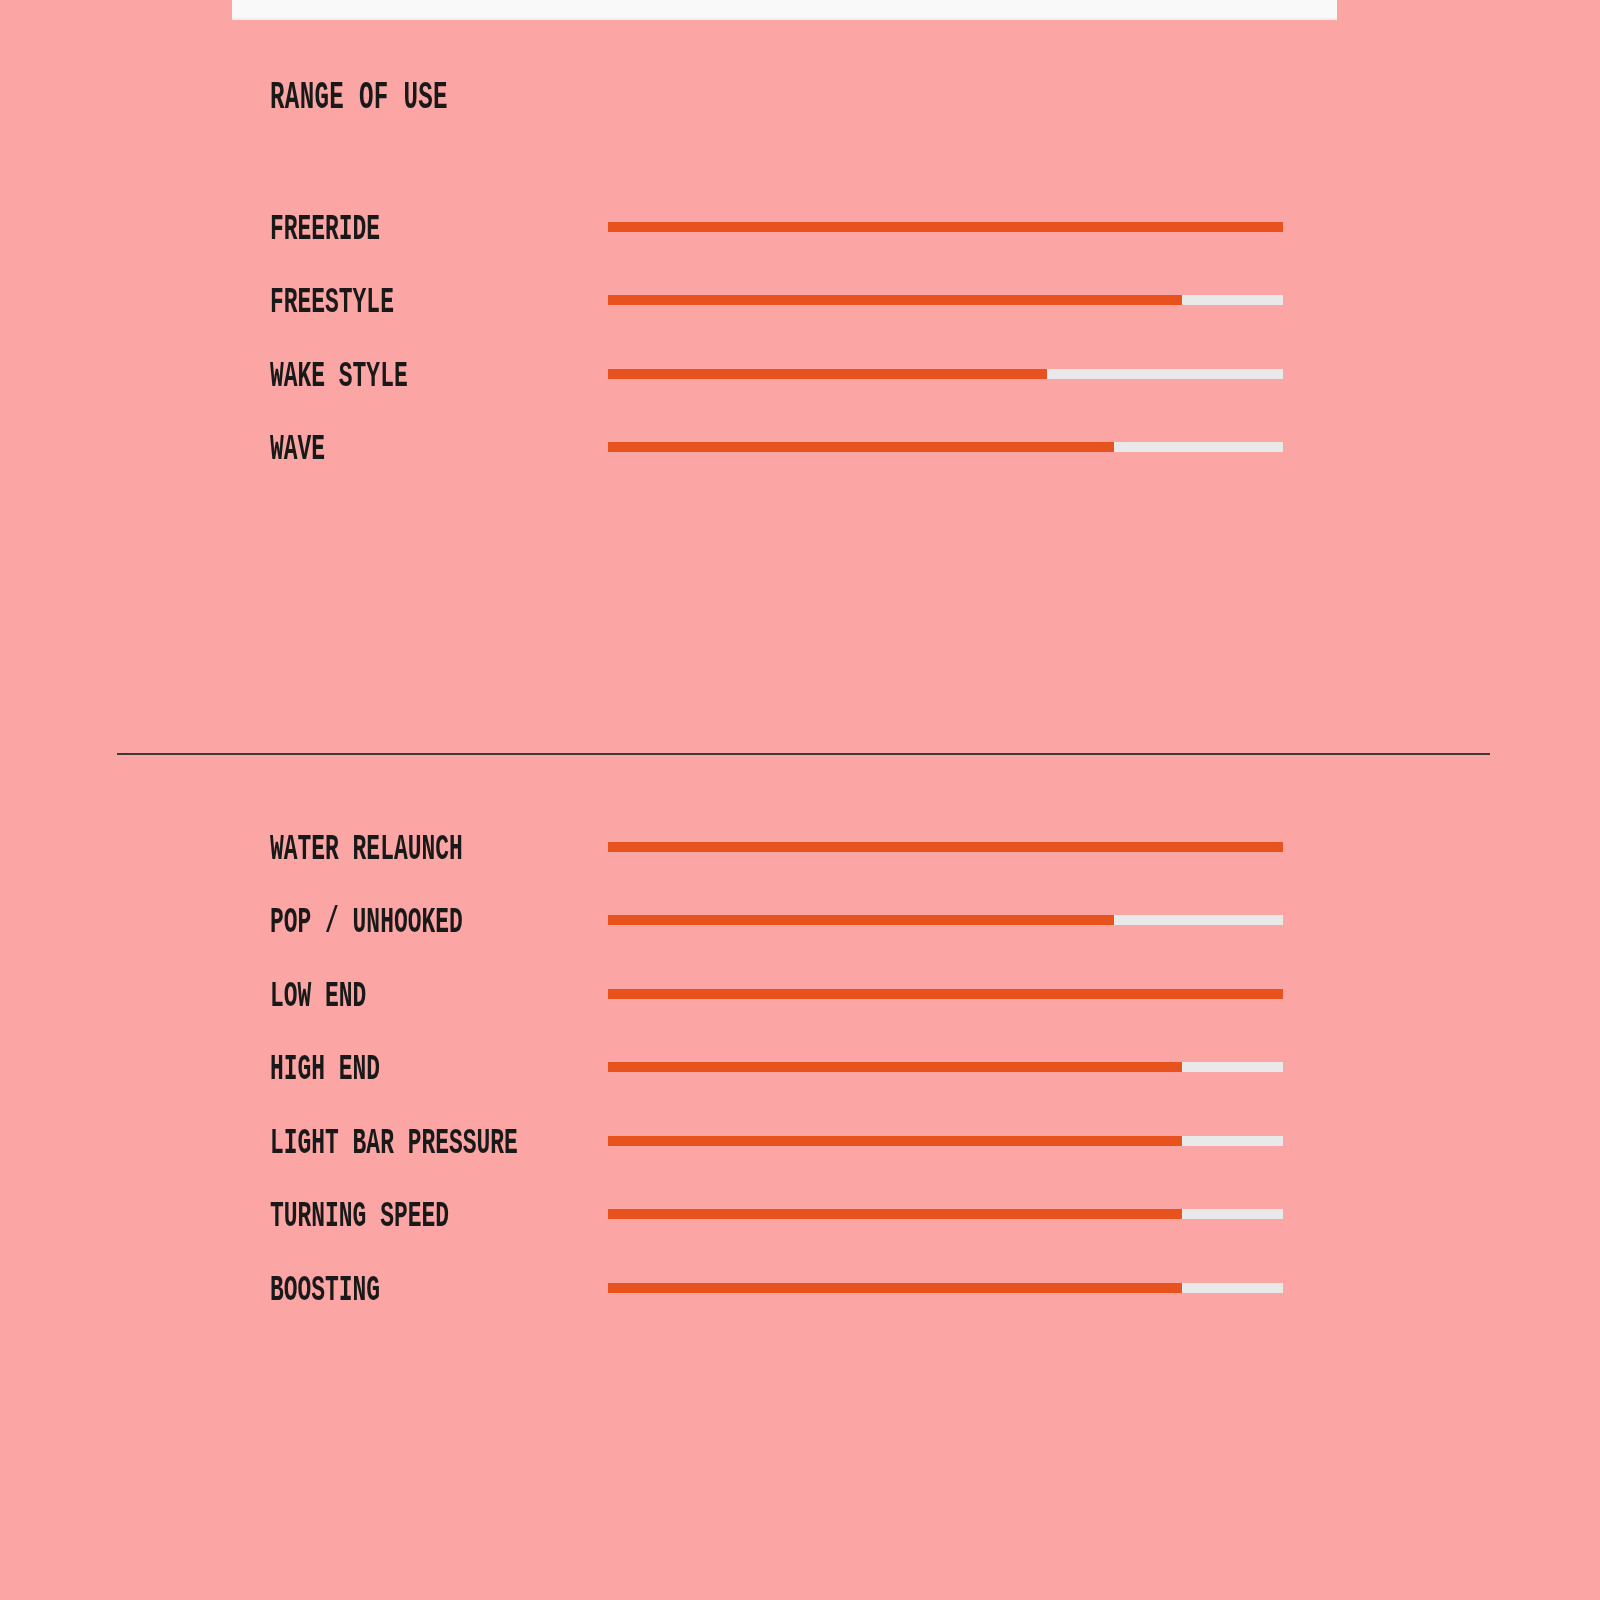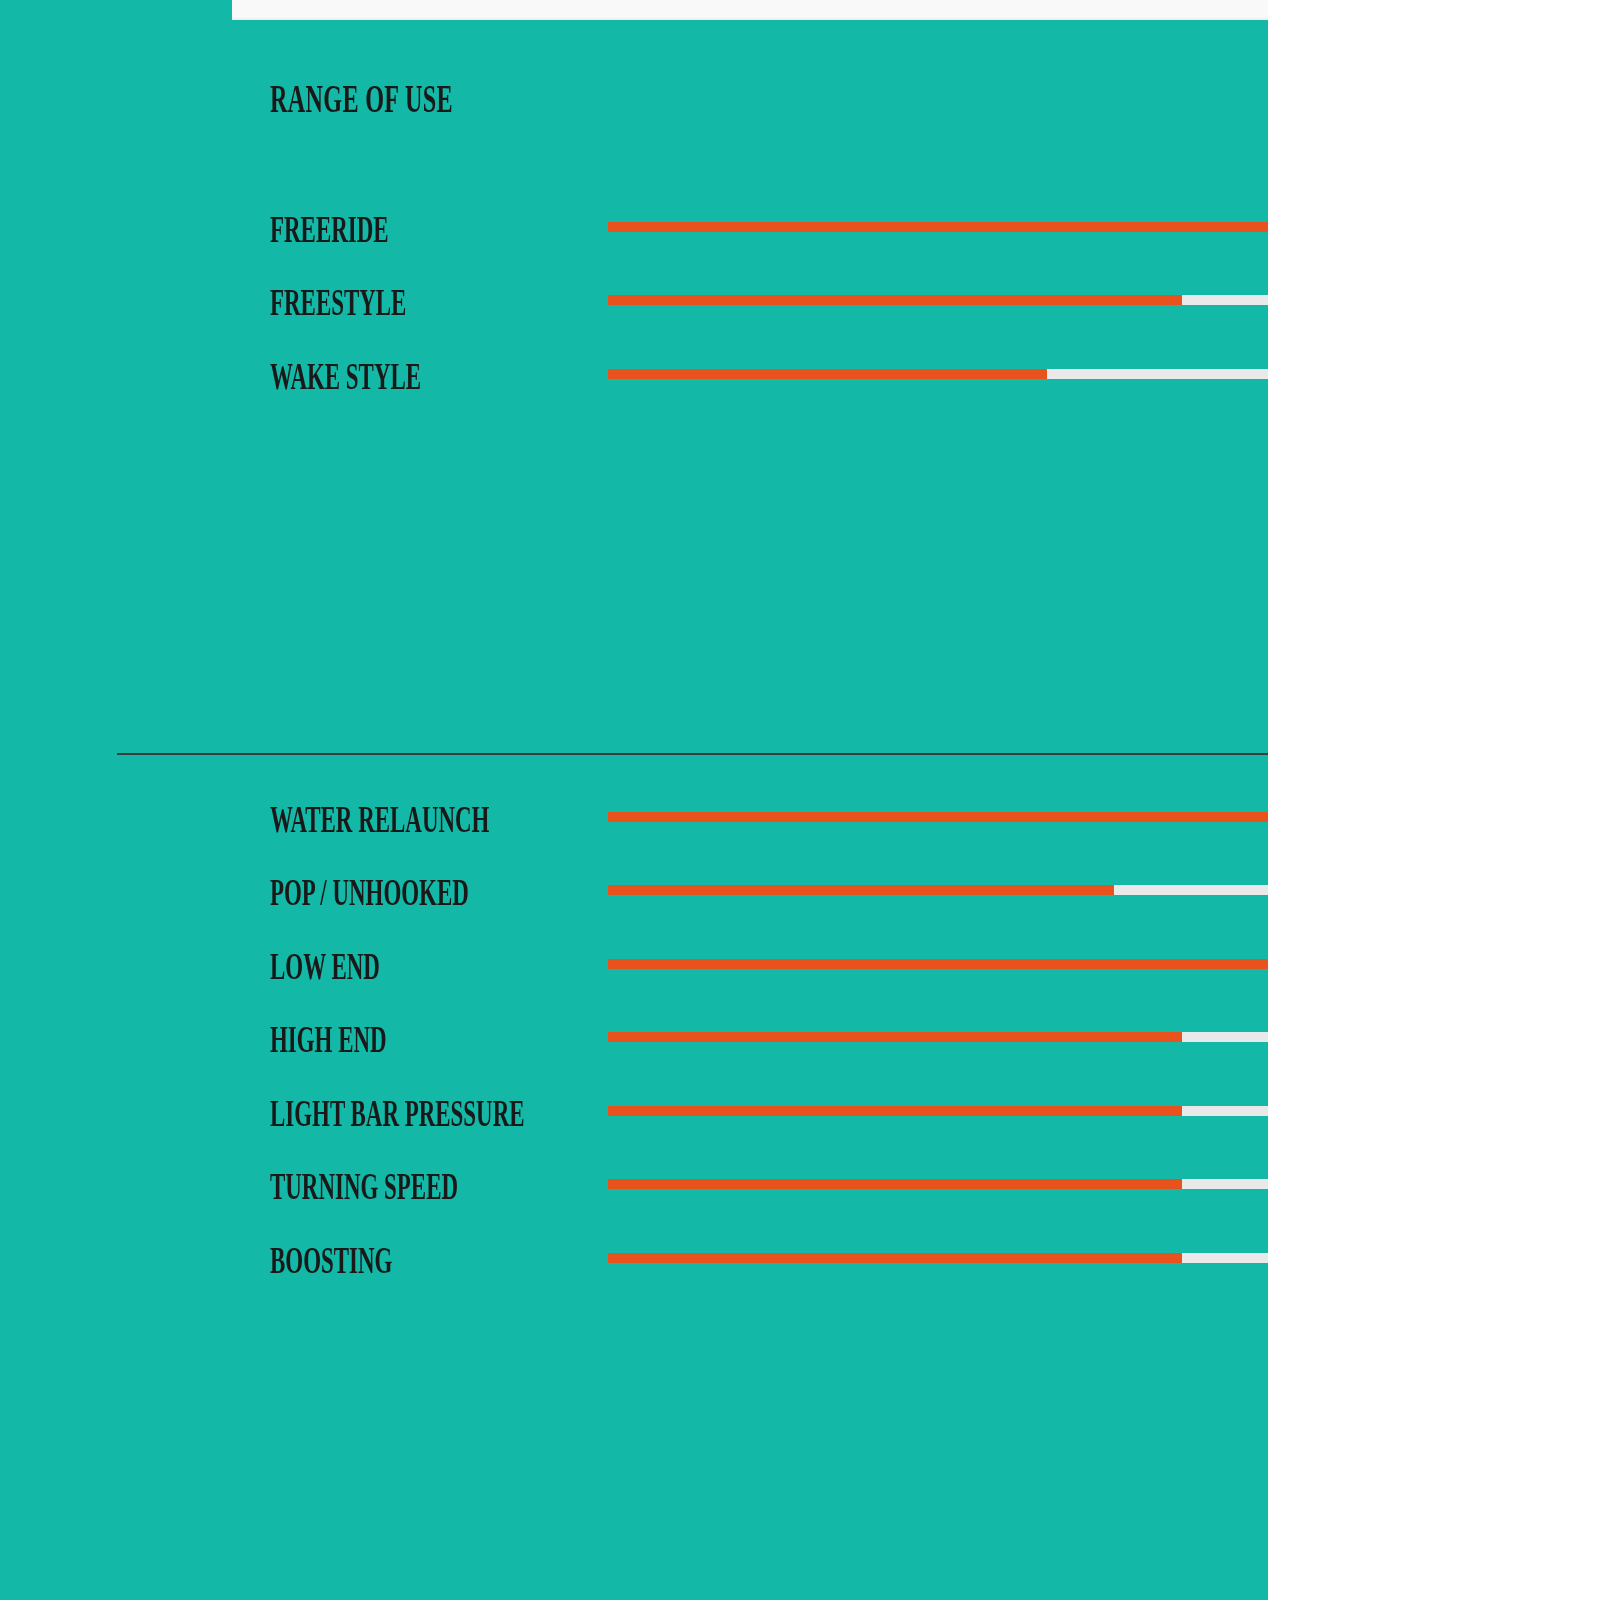--- a/index.html
+++ b/index.html
@@ -1,22 +1,22 @@
 <!DOCTYPE html>
 <html style="--bar-fill: #E8521D; --bar-track: #E9E9E9; --text: #191919; --divider: #3A3A3A; --top-strip: #F9F9F9;"><head>
 <meta charset="utf-8">
 <style>
   html, body { margin: 0; padding: 0; background: #ffffff; }
   .canvas {
     position: relative;
-    width: 1268px;
+    width: 1600px;
     height: 1600px;
-    background: #14b8a6;
+    background: #fca5a5;
     overflow: hidden;
-    font-family: Liberation Serif, serif;
+    font-family: Liberation Mono, monospace;
     color: var(--text, #191919);
   }
   .top-strip {
     position: absolute;
     left: 232px; top: 0;
     width: 1105px; height: 18px;
     background: var(--top-strip, #f9f9f9);
     border-bottom: 2px solid #f0f0f0;
   }
   .chart-title {
@@ -27,21 +27,21 @@
     letter-spacing: 0.5px;
     white-space: nowrap;
     transform: scaleX(0.62);
     transform-origin: left top;
   }
   .section {
     position: absolute;
     left: 0; width: 1600px;
   }
   .section-1 { top: 190px; }
-  .section-2 { top: 780px; }
+  .section-2 { top: 810px; }
   .row {
     position: relative;
     height: 73.5px;
   }
   .label {
     position: absolute;
     left: 270px; top: calc(50% + 2px);
     font-size: 37px;
     font-weight: 700;
     letter-spacing: 0;
@@ -88,20 +88,26 @@
         <div class="track">
           <div class="fill" style="width: 85%;"></div>
         </div>
       </div>
       <div class="row">
         <span class="label">WAKE STYLE</span>
         <div class="track">
           <div class="fill" style="width: 65%;"></div>
         </div>
       </div>
+      <div class="row">
+        <span class="label">WAVE</span>
+        <div class="track">
+          <div class="fill" style="width: 75%;"></div>
+        </div>
+      </div>
     </div>
 
   <div class="divider"></div>
 
   <div class="section section-2">
       <div class="row">
         <span class="label">WATER RELAUNCH</span>
         <div class="track">
           <div class="fill" style="width: 100%;"></div>
         </div>

